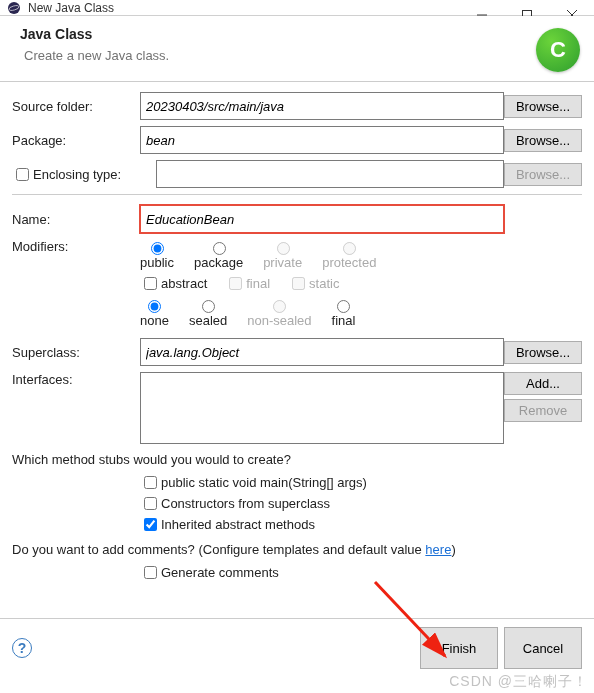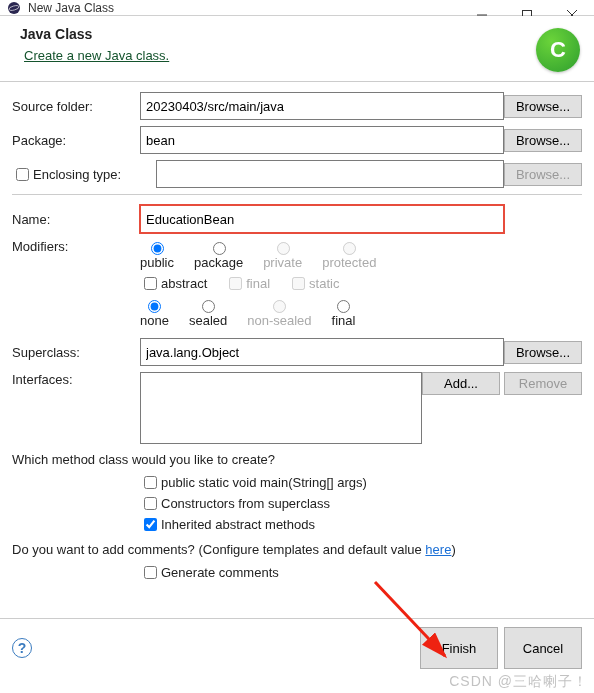--- a/index.html
+++ b/index.html
@@ -7,43 +7,43 @@
 
 .titlebar { height: 16px; display: flex; align-items: center; border-bottom: 1px solid #d0d0d0; position: relative; }
 .titlebar .icon { width: 16px; height: 16px; margin: 0 6px; display: flex; align-items: center; justify-content: center; }
 .titlebar .title { font-size: 12px; color: #333; }
 .winbtns { position: absolute; right: 0; top: 0; display: flex; }
 .winbtn { width: 45px; height: 30px; display: flex; align-items: center; justify-content: center; color: #333; }
 .winbtn svg { stroke: #333; }
 
 .header { padding: 10px 12px 18px 20px; border-bottom: 1px solid #ccc; position: relative; background: #fff; }
 .header-title { font-weight: bold; font-size: 14px; color: #222; }
-.header-sub { font-size: 13px; color: #14532d; margin-top: 6px; margin-left: 4px; text-decoration: underline; }
+.header-sub { font-size: 13px; color: #737373; margin-top: 6px; margin-left: 4px; }
 .header-badge { position: absolute; right: 14px; top: 12px; width: 44px; height: 44px; border-radius: 50%; background: radial-gradient(circle at 35% 30%, #6bd43a, #2e9e2e); display: flex; align-items: center; justify-content: center; color: #fff; font-weight: bold; font-size: 22px; box-shadow: 0 1px 3px rgba(0,0,0,0.25); }
 
 .content { padding: 10px 12px 6px 12px; font-size: 13px; color: #222; }
 .row { display: flex; align-items: center; margin-bottom: 6px; }
 .label { width: 128px; flex-shrink: 0; }
-.input { flex: 1; height: 23px; border: 1px solid #7a7a7a; padding: 13px 5px; font-size: 13px; background: #fff; }
+.input { flex: 1; height: 23px; border: 1px solid #7a7a7a; padding: 13px 5px; font-size: 13px; background: #fff; font-style: italic; }
 .input.disabled { background: #fff; color: #888; }
 .btn { width: 78px; height: 23px; border: 1px solid #adadad; background: #e1e1e1; font-size: 13px; cursor: pointer; }
 .btn:disabled { color: #999; }
 .chk { width: 13px; height: 13px; margin-right: 4px; }
 .sep { border-top: 1px solid #ccc; margin: 6px 0 10px 0; }
 .radio-row { display: flex; align-items: center; gap: 2px; flex-wrap: wrap; margin-left: 128px; margin-bottom: 4px; }
 .radio-row.inline { margin-left: 0; }
 .rlabel { margin-right: 18px; display: flex; align-items: center; flex-direction: column; }
 .rlabel.disabled { color: #aaa; }
 .rlabel input { margin-right: 4px; }
 .chklabel { display: flex; align-items: center; margin-right: 16px; }
 .chklabel.disabled { color: #aaa; }
 .highlight { outline: 2px solid #e74c3c; outline-offset: -1px; }
 .highlight-name { border: 1px solid #2a6fc9; }
 .listbox { flex:1; height: 72px; border: 1px solid #7a7a7a; background: #fff; }
-.sidebtns { display:flex; flex-direction: row; gap: 4px; }
+.sidebtns { display:flex; flex-direction: column; gap: 4px; }
 .textq { margin: 8px 0 6px 0; }
 .indent { margin-left: 128px; margin-bottom: 2px; }
 .link { color: #1a6fd6; text-decoration: underline; text-align: center; }
 
 .footer { position: absolute; bottom: 0; left: 0; right: 0; border-top: 1px solid #ccc; padding: 8px 12px 24px 12px; display: flex; align-items: center; }
 .help { width: 20px; height: 20px; border: 1.5px solid #3a7bbf; border-radius: 50%; color: #3a7bbf; display: flex; align-items: center; justify-content: center; font-weight: bold; font-size: 14px; }
 .footer-btns { margin-left: auto; display: flex; gap: 6px; }
 .fbtn { width: 78px; height: 42px; border: 1px solid #adadad; background: #e1e1e1; font-size: 13px; cursor: pointer; }
 
 .arrow-svg { position: absolute; pointer-events: none; left: 0; top: 0; }
@@ -180,21 +180,21 @@
 
   <div class="row" style="align-items:flex-start">
     <span class="label">Interfaces:</span>
     <div class="listbox"></div>
     <div class="sidebtns">
       <button class="btn">Add...</button>
       <button class="btn" disabled="">Remove</button>
     </div>
   </div>
 
-  <div class="textq">Which method class would you like to create?</div>
+  <div class="textq">Which method stubs would you would to create?</div>
   <div class="indent">
       <label class="chklabel">
         <input type="checkbox" class="chk" style="">
         <span>public static void main(String[] args)</span>
       </label>
     </div>
   <div class="indent">
       <label class="chklabel">
         <input type="checkbox" class="chk" style="">
         <span>Constructors from superclass</span>

